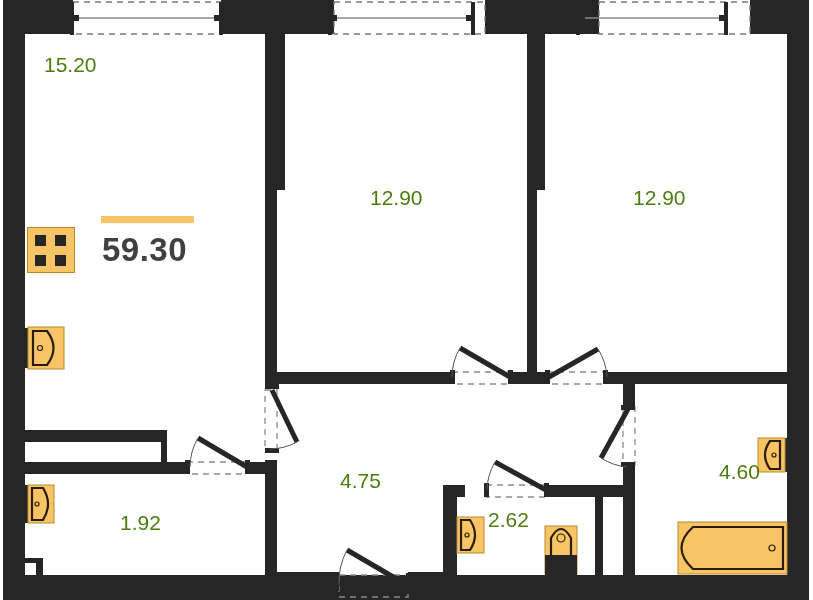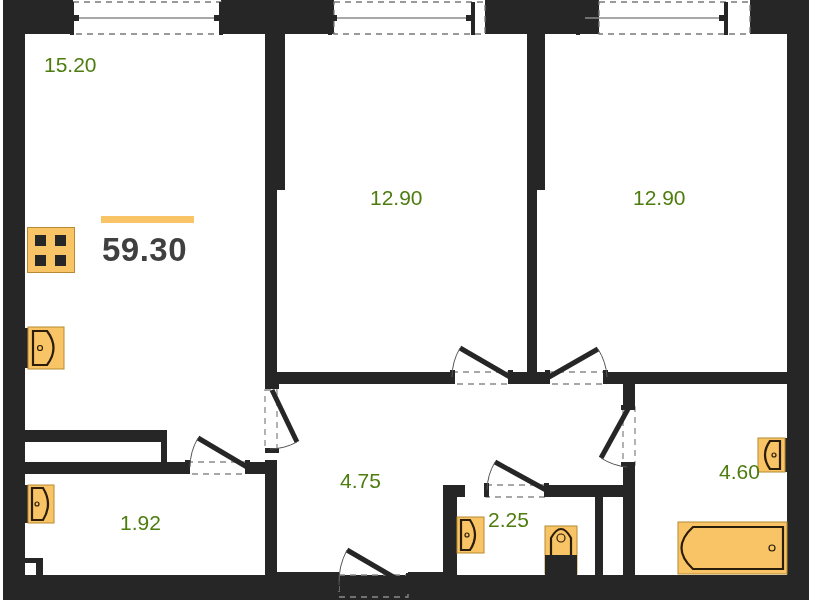--- a/index.html
+++ b/index.html
@@ -197,21 +197,21 @@
     <path class="fixture-line" d="M783 527 L693 527 Q670 548 693 569 L783 569 Z"></path>
     <circle class="fixture-dot" cx="772" cy="548" r="3"></circle>
   </g>
 </svg>
 
 <div class="label" style="left:44px; top:54px;">15.20</div>
 <div class="label" style="left:370px; top:187px;">12.90</div>
 <div class="label" style="left:633px; top:187px;">12.90</div>
 <div class="label" style="left:340px; top:470px;">4.75</div>
 <div class="label" style="left:120px; top:512px;">1.92</div>
-<div class="label" style="left:488px; top:509px;">2.25</div>
+<div class="label" style="left:488px; top:509px;">2.62</div>
 <div class="label" style="left:685px; top:461px;margin-left:34px;">4.60</div>
 
 <div class="accent-bar" style="left:101px; top:216px; width:93px; height:7px;"></div>
 <div class="total-icon" style="left:27px; top:227px; width:48px; height:46px;">
   <span style="left:7px; top:7px;"></span>
   <span style="left:27px; top:7px;"></span>
   <span style="left:7px; top:27px;"></span>
   <span style="left:27px; top:27px;"></span>
 </div>
 <div class="total" style="left:102px; top:233px;">59.30</div>

